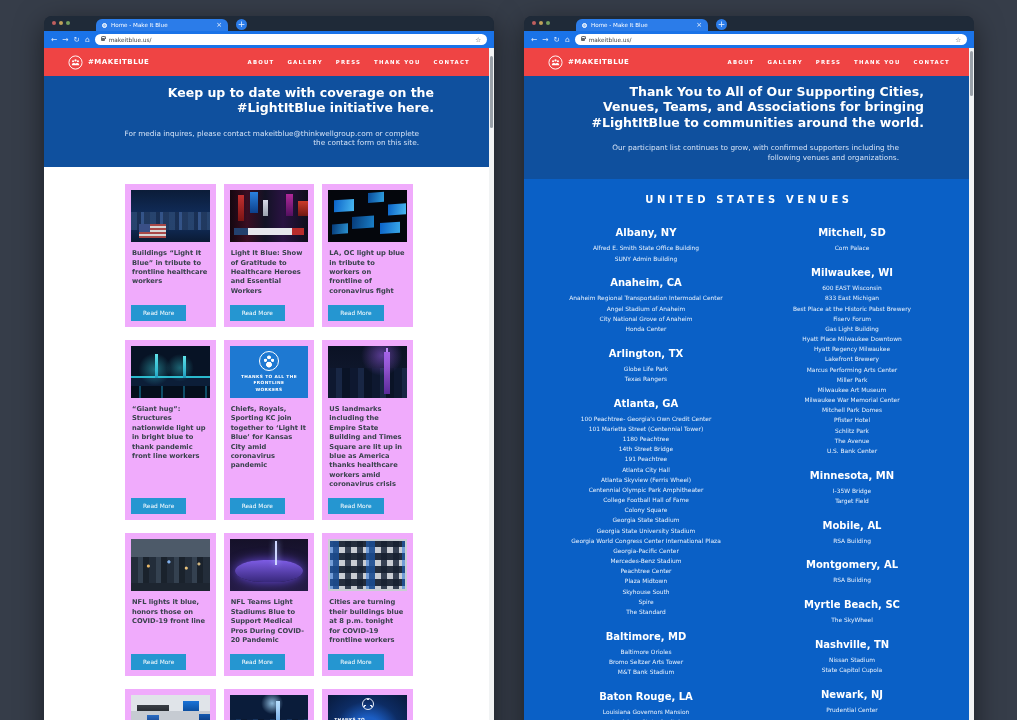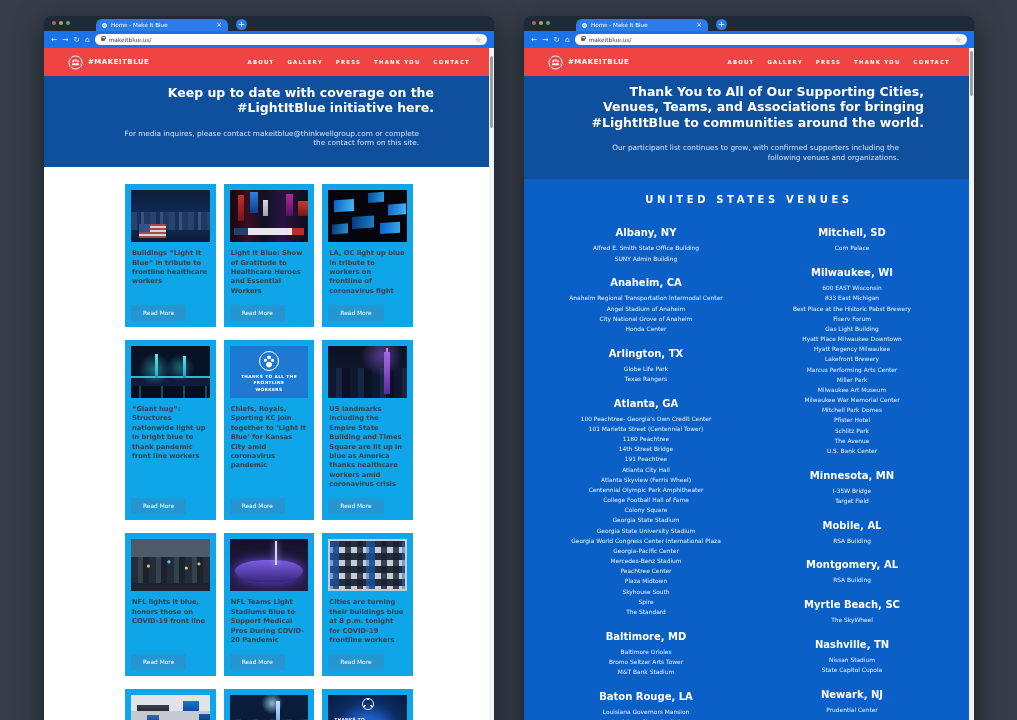--- a/index.html
+++ b/index.html
@@ -45,21 +45,21 @@
   .nav-item{color:#fff;font-size:5.4px;font-weight:bold;letter-spacing:1.2px;text-decoration:none;}
 
   
   .hero{background:#0f509e;color:#fff;text-align:right;padding:9px 38px 19px;}
   .hero-title{margin:0 auto;font-size:12.5px;font-weight:bold;line-height:1.22;max-width:330px;}
   .hero-sub{margin:13px auto 0;font-size:7.3px;line-height:1.35;color:#d4e2f6;max-width:300px;}
 
   
   .press-content{background:#fff;padding:17px 40px 24px;min-height:560px;}
   .cards{display:grid;grid-template-columns:repeat(3,1fr);gap:13px 8px;width:288px;margin:0 auto;}
-  .card{background:#0ea5e9;padding:6px;display:flex;flex-direction:column;}
+  .card{background:#f0abfc;padding:6px;display:flex;flex-direction:column;}
   .card-img{position:relative;height:52px;overflow:hidden;flex:none;}
   .card-title{margin:7px 1px 9px;font-size:6.7px;font-weight:bold;color:#39424d;line-height:1.4;}
   .read-more{margin-top:auto;align-self:flex-start;background:#2596d1;color:#fff;border:none;
     font-size:5.9px;padding:5px 12px;font-family:inherit;cursor:pointer;}
 
   
   .img-nyc-flag{background:linear-gradient(180deg,#0b1c38,#123062 60%,#0a1a34);}
   .img-nyc-flag::before{content:"";position:absolute;left:0;right:0;bottom:12px;height:18px;opacity:.95;
     background:repeating-linear-gradient(90deg,#28456f 0 6px,#1a3054 6px 10px,#35558a 10px 13px,#223a60 13px 19px);}
   .img-nyc-flag::after{content:"";position:absolute;left:8px;bottom:4px;width:27px;height:14px;

